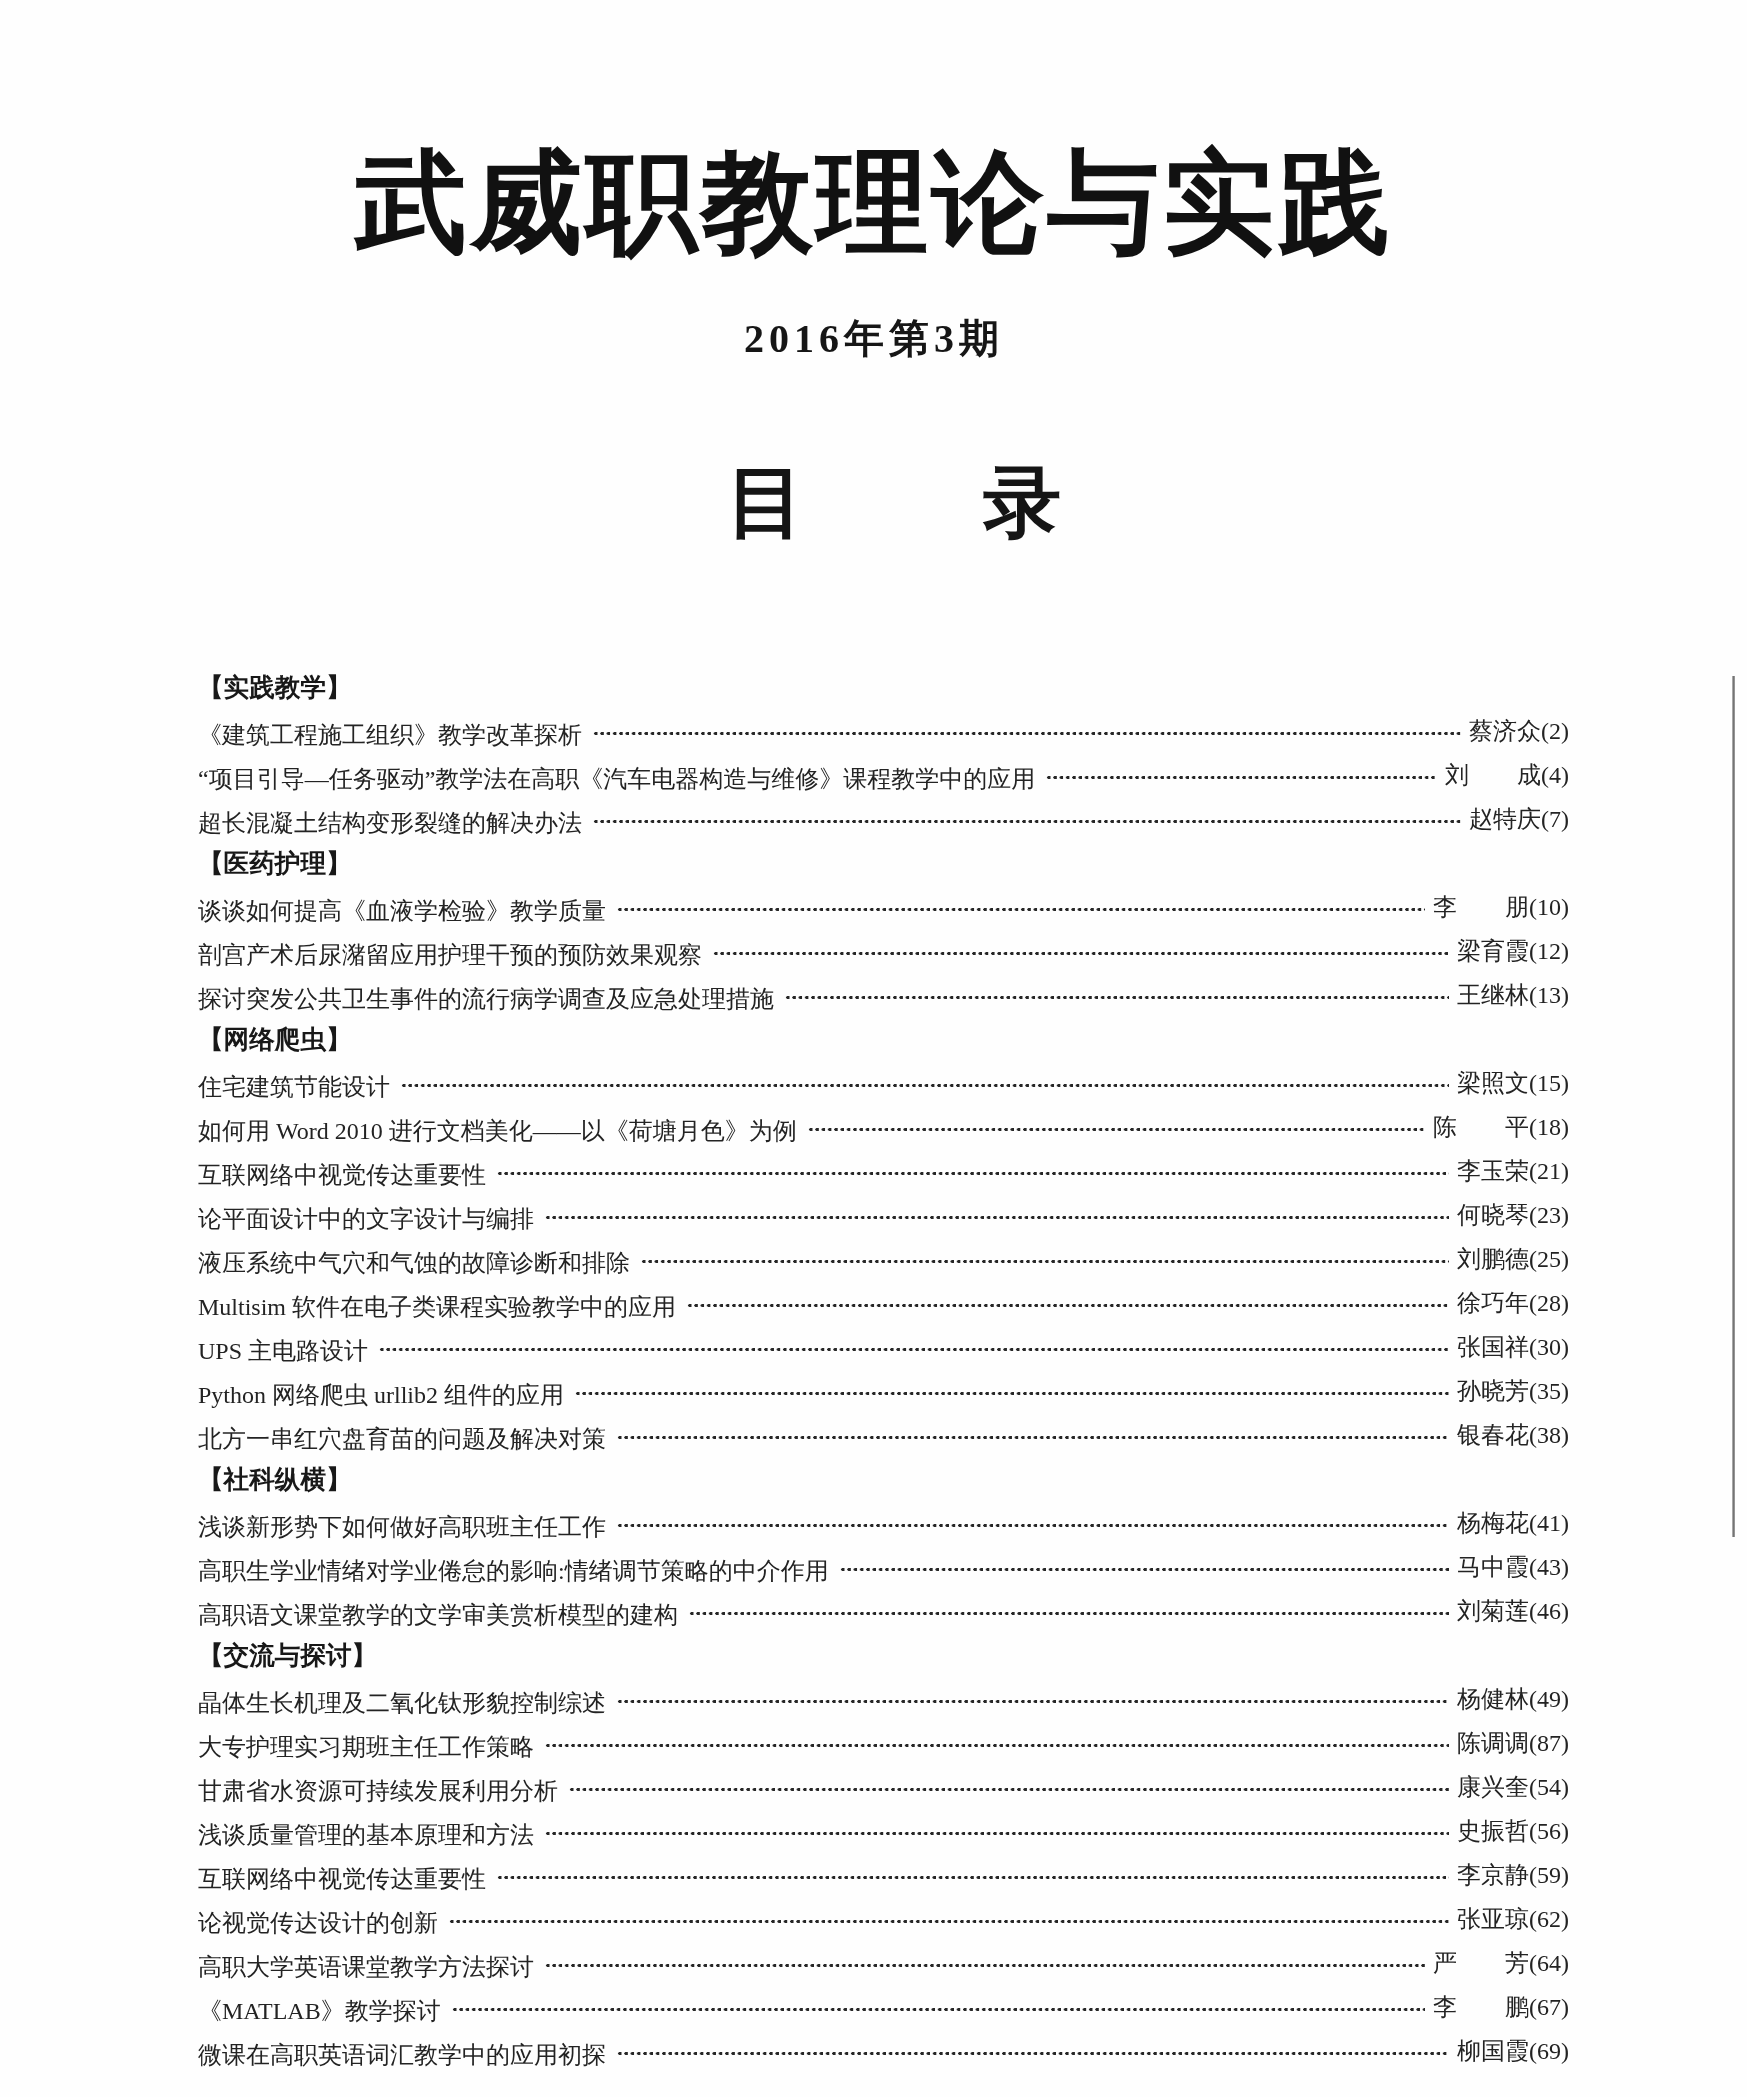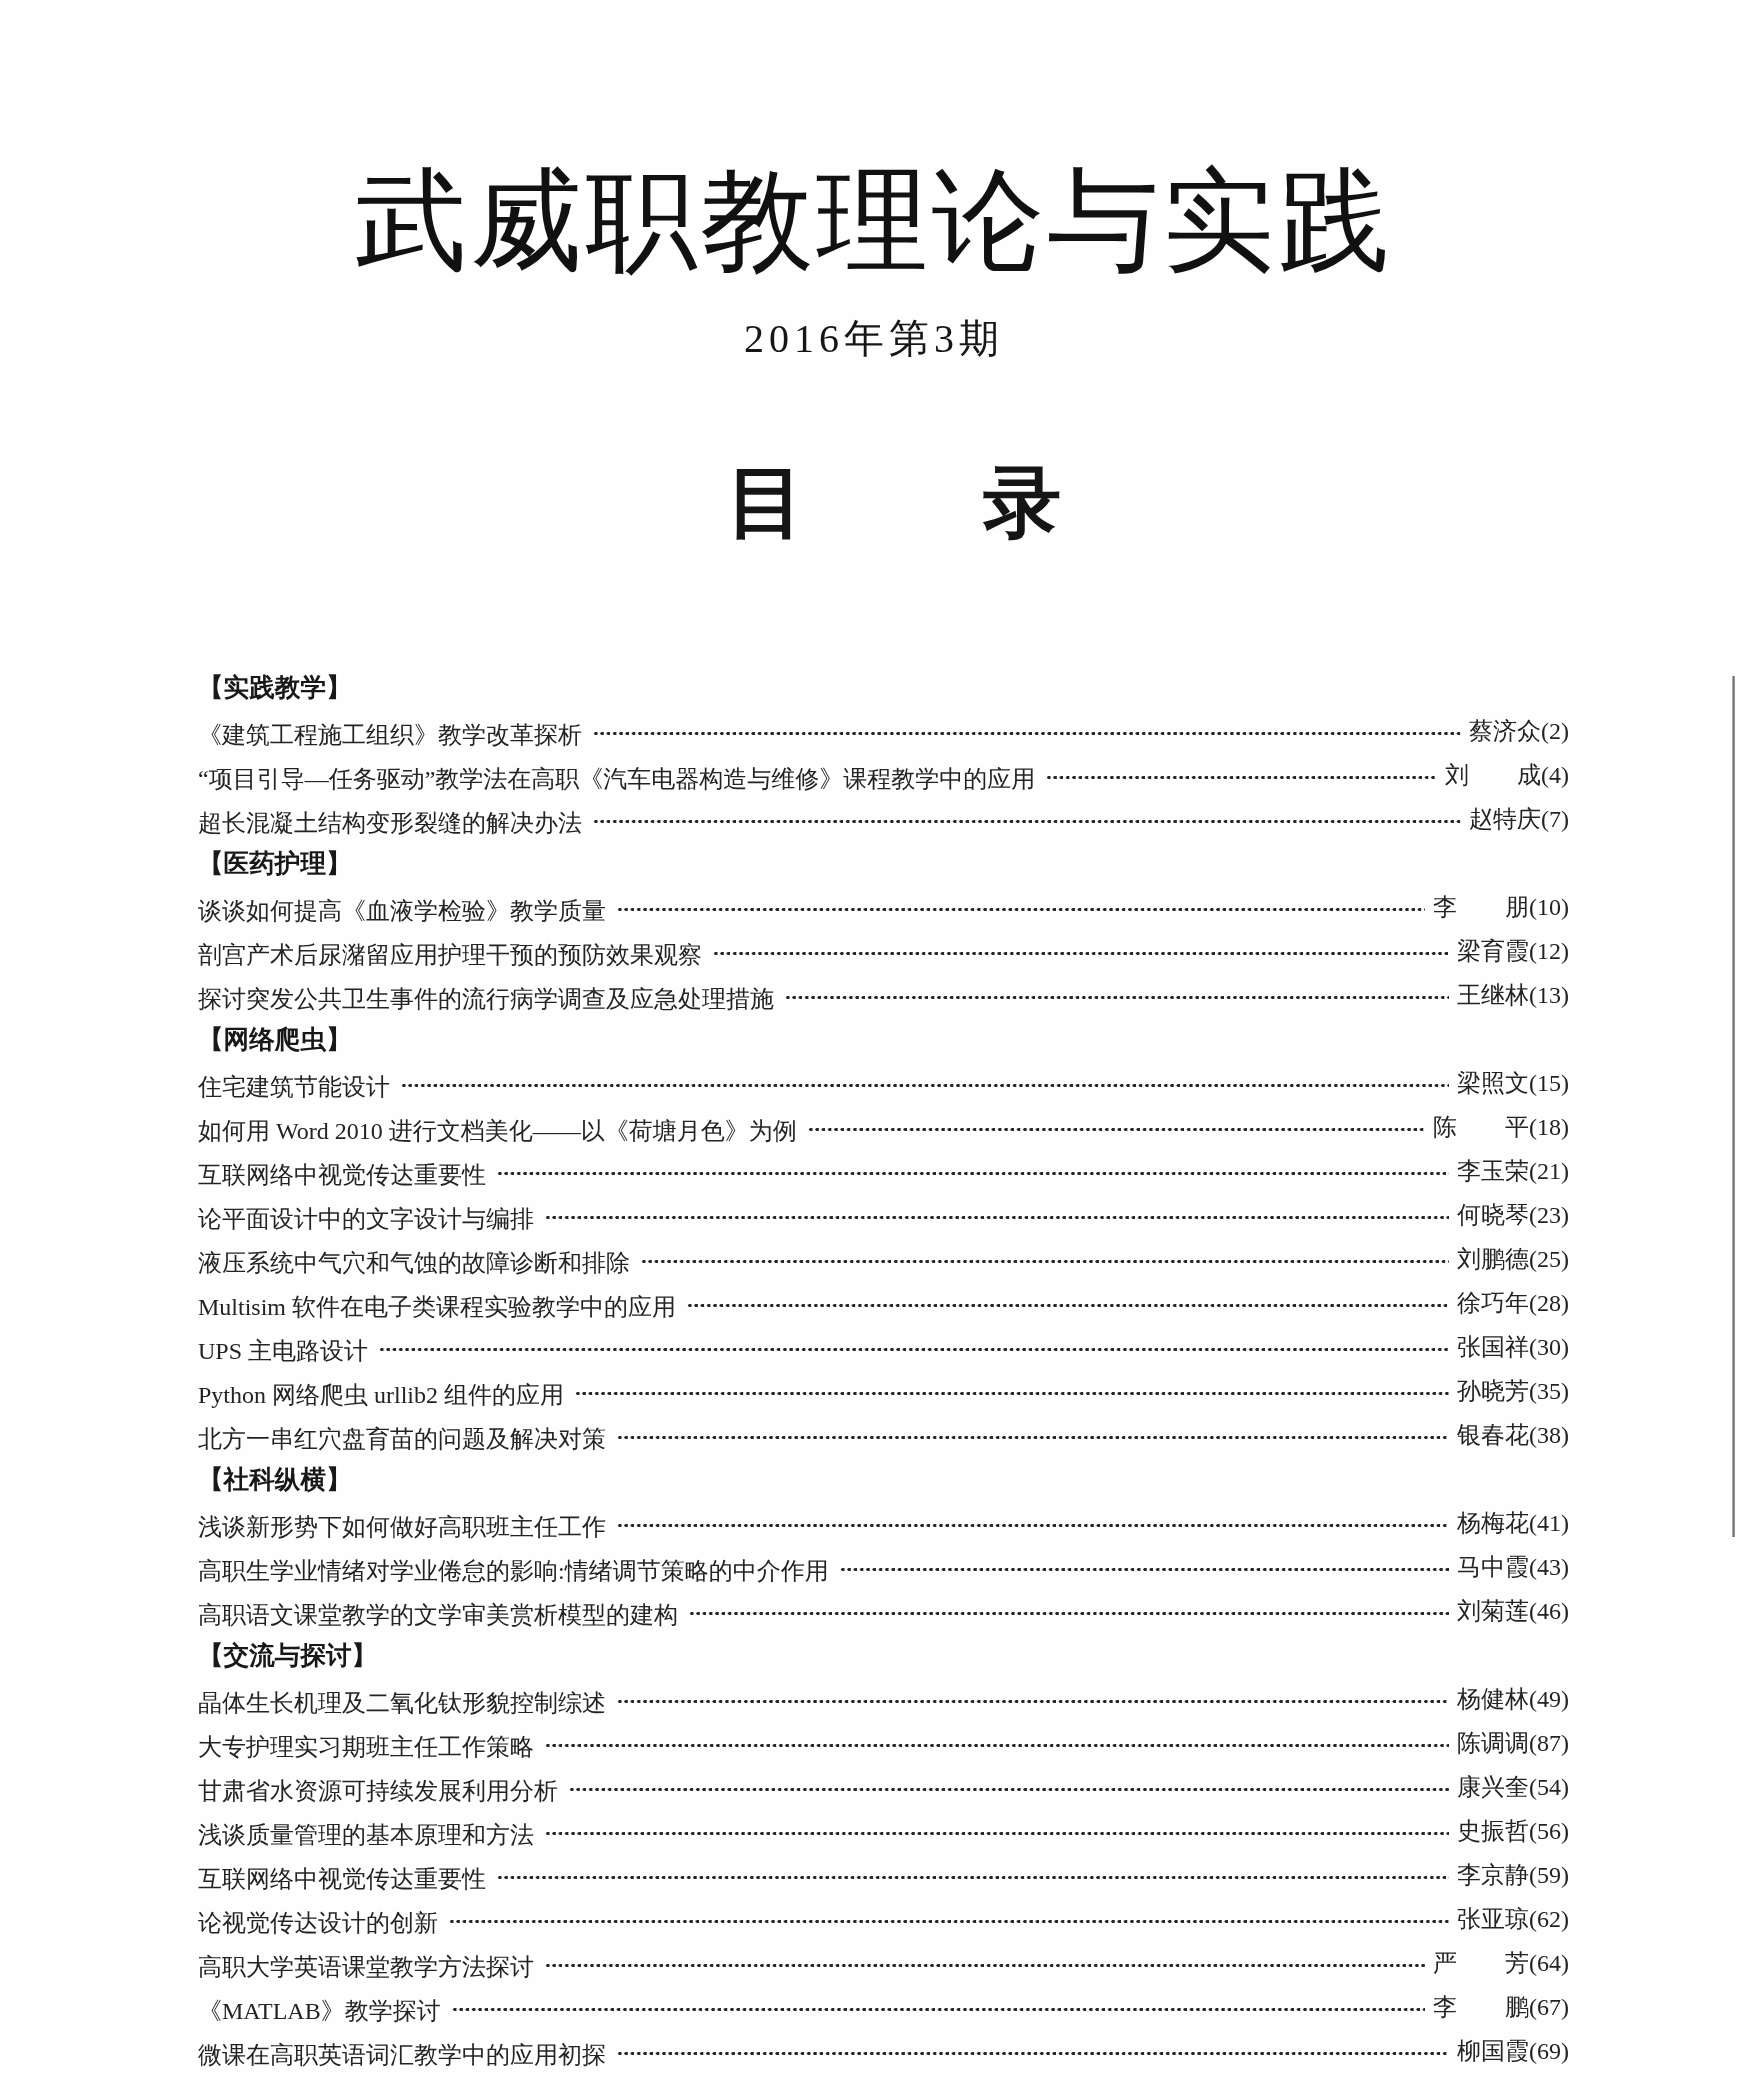--- a/index.html
+++ b/index.html
@@ -6,29 +6,29 @@
   .page{
     position:relative;
     width:1748px;height:2452px;
     background:#fefefdp;
     background-color:#fefefe;
     font-family:"Liberation Serif","DejaVu Serif",serif;
     color:#1d1d1d;
     overflow:hidden;
   }
   .title{
-    position:absolute;top:151px;left:0;width:100%;
+    position:absolute;top:133px;left:0;width:100%;
     text-align:center;
-    font-size:112px;font-weight:400;letter-spacing:3.4px;
+    font-size:112px;font-weight:700;letter-spacing:3.4px;
     line-height:1.25;color:#111;
   }
   .subtitle{
     position:absolute;top:311px;left:0;width:100%;
     text-align:center;
-    font-size:40px;font-weight:400;letter-spacing:5px;color:#161616;
+    font-size:40px;font-weight:700;letter-spacing:5px;color:#161616;
   }
   .toc-heading{
     position:absolute;top:456px;left:0;width:100%;
     text-align:center;
     font-size:78px;font-weight:900;color:#151515;
     line-height:1.2;
     padding-left:20px;
   }
   .toc-heading .ch{display:inline-block;}
   .toc-heading .ch + .ch{margin-left:159px;}

